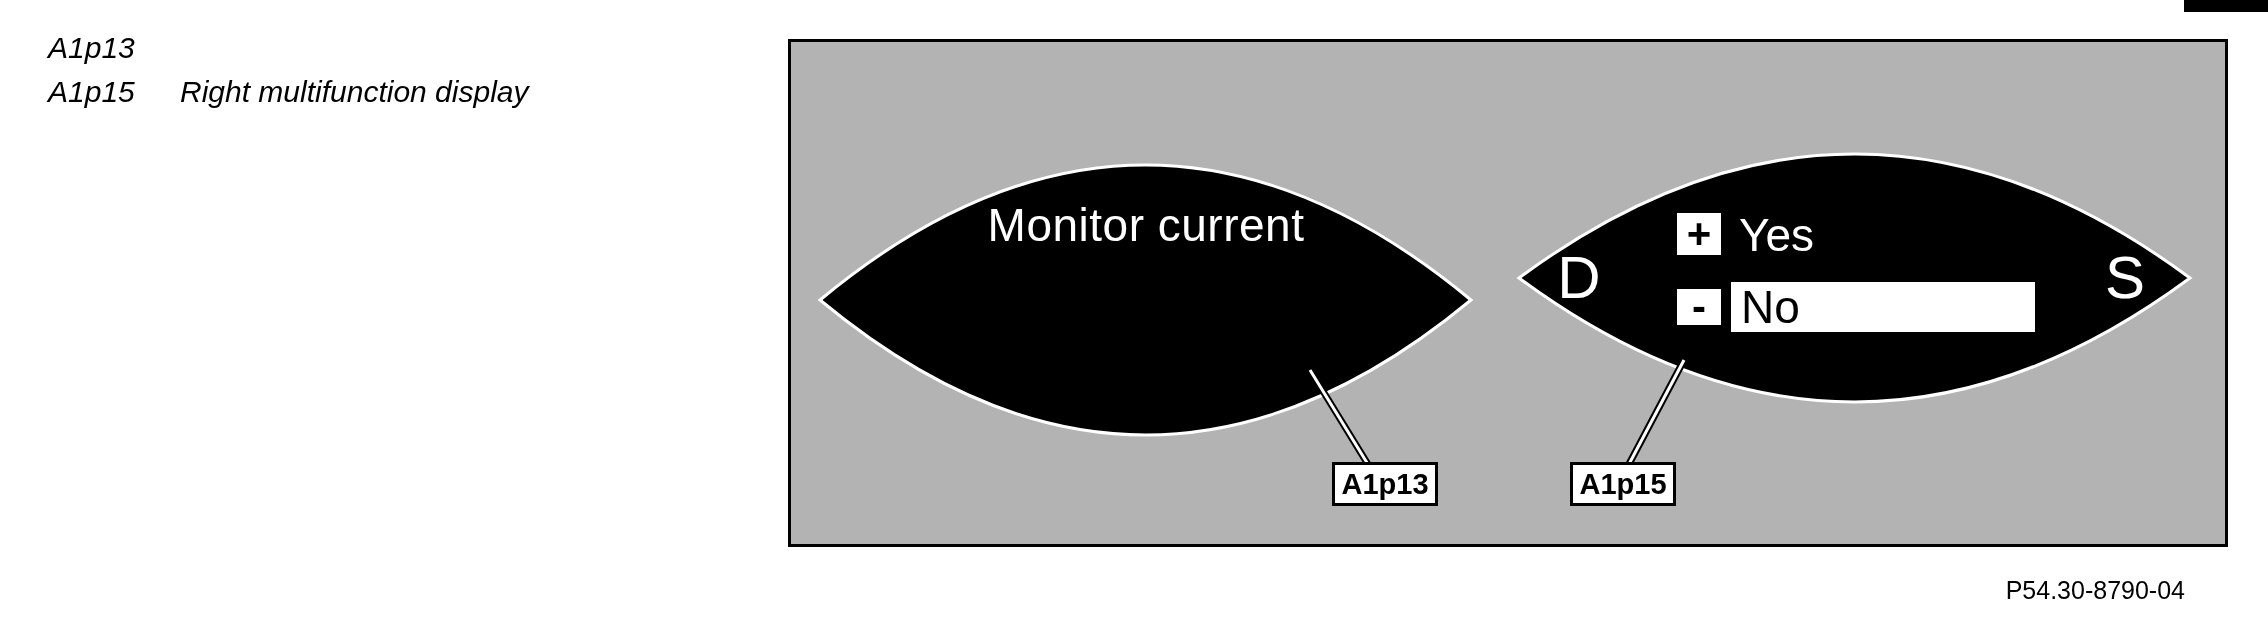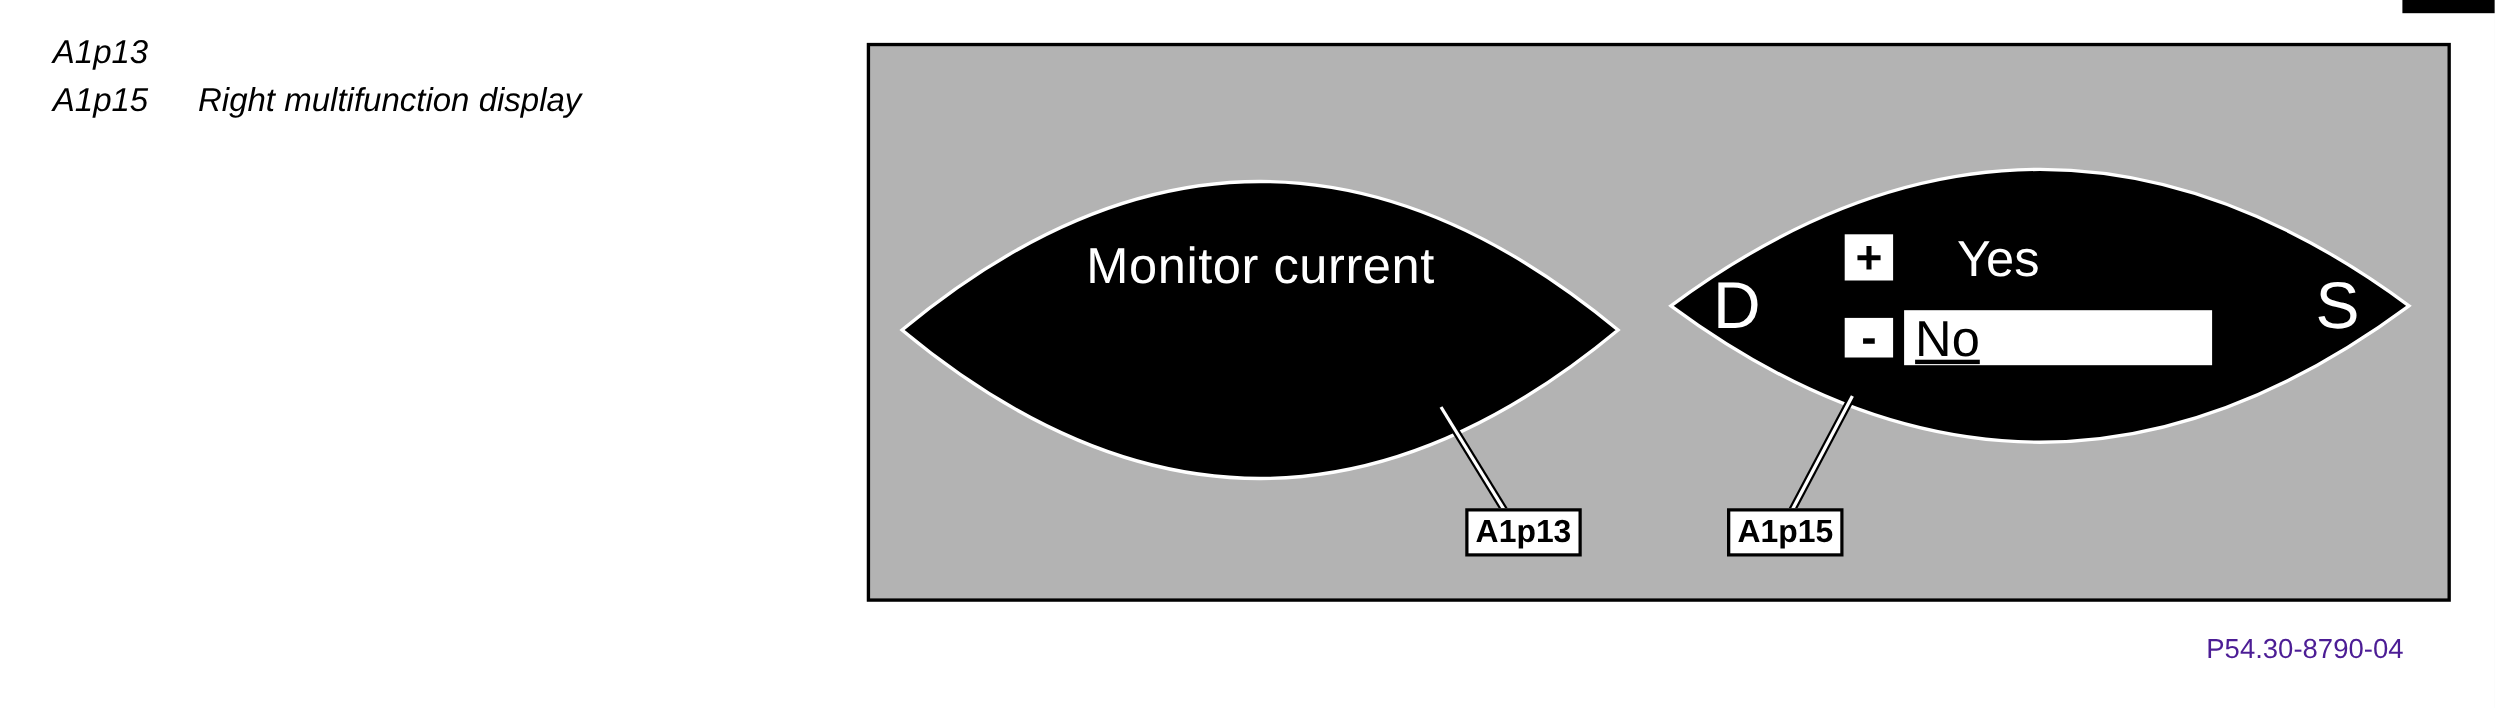--- a/index.html
+++ b/index.html
@@ -32,21 +32,21 @@
     position: absolute; left: 788px; top: 39px;
     width: 1440px; height: 508px;
     background: #b3b3b3;
     border: 3px solid #000;
   }
   .lens { position: absolute; overflow: visible; }
   .lens-left  { left: 29px;  top: 123px; }
   .lens-right { left: 728px; top: 112px; }
 
   .left-display-text {
-    position: absolute; left: 105px; top: 170px; width: 500px;
+    position: absolute; left: 105px; top: 154px; width: 500px;
     text-align: center; color: #fff;
     font-size: 46px; line-height: 58px; font-weight: 400;
     letter-spacing: 0.5px;
   }
 
   .letter {
     position: absolute; width: 80px; text-align: center;
     color: #fff; font-size: 60px; line-height: 66px; font-weight: 400;
   }
   .letter-d { left: 748px;  top: 203px; }
@@ -55,46 +55,46 @@
   .key-box {
     position: absolute; background: #fff; color: #000;
     display: flex; align-items: center; justify-content: center;
     font-weight: 700;
   }
   .plus-key  { left: 886px; top: 171px; width: 44px; height: 42px; font-size: 42px; }
   .minus-key { left: 886px; top: 247px; width: 44px; height: 36px; font-size: 42px; }
 
   .yes-label {
     position: absolute; left: 948px; top: 165px;
-    color: #fff; font-size: 46px; line-height: 56px; margin-left: 40px;
+    color: #fff; font-size: 46px; line-height: 56px;
   }
   .no-field {
     position: absolute; left: 940px; top: 240px;
-    width: 280px; height: 50px; background: #fff;
-    display: flex; align-items: flex-end; text-decoration: underline;
+    width: 304px; height: 50px; background: #fff;
+    display: flex; align-items: center;
   }
   .no-label {
     color: #000; font-size: 46px; line-height: 48px; padding-left: 10px;
   }
 
   .leaders { position: absolute; left: 0; top: 0; pointer-events: none; }
 
   .ref-label {
     position: absolute; top: 420px; width: 106px; height: 44px;
     background: #fff; border: 3px solid #000; color: #000;
     display: flex; align-items: center; justify-content: center;
     font-size: 29px; font-weight: 700;
   }
   .ref-a1p13 { left: 541px; }
   .ref-a1p15 { left: 779px; }
 
   
   .figure-number {
     position: absolute; right: 83px; top: 576px;
-    font-size: 25px; color: #4c1d95; text-align: center;
+    font-size: 25px; color: #000000; text-align: center;
   }
 </style>
 </head>
 <body>
 
 <div class="page">
 
   <div class="legend">
     <div class="legend-row">
       <span class="legend-code">A1p13</span>

